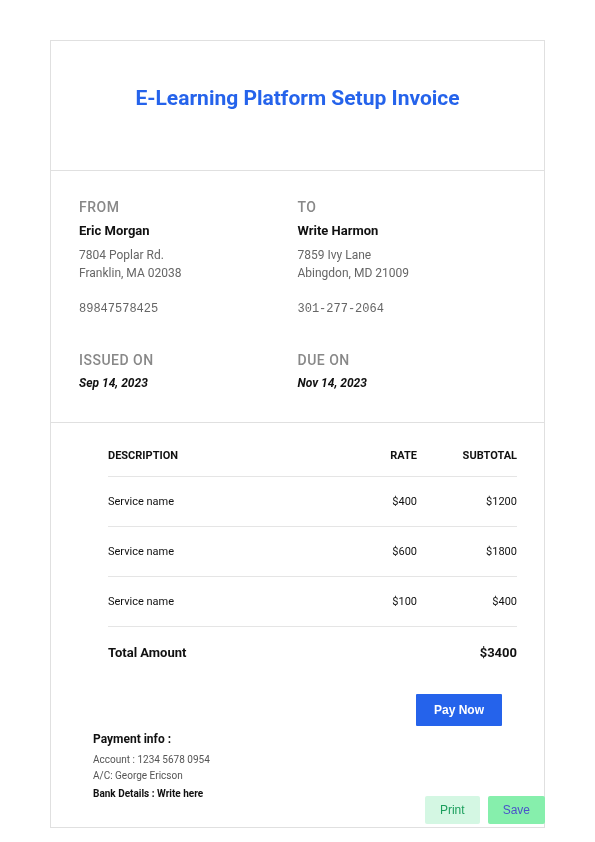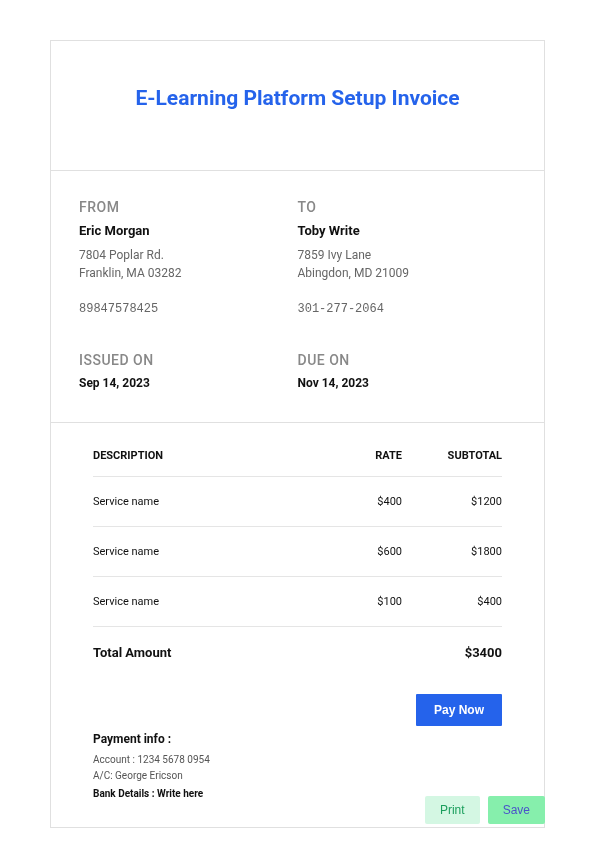--- a/index.html
+++ b/index.html
@@ -63,26 +63,28 @@
       font-family: Liberation Mono, monospace;
     }
     .dates-row {
       display: flex;
       margin-top: 36px;
     }
     .date-value {
       font-size: 12px;
       font-weight: 700;
       color: #111;
+      font-style: italic;
     }
     .items-section {
       padding: 26px 42px 28px 42px;
     }
     .items-table {
       width: 100%;
+      margin-left: 15px;
     }
     .table-header {
       display: flex;
       padding-bottom: 14px;
     }
     .col-desc {
       flex: 1;
       font-size: 11px;
       font-weight: 700;
       color: #111;
@@ -182,26 +184,26 @@
   <div class="header-section">
     <h1 class="invoice-title">E-Learning Platform Setup Invoice</h1>
   </div>
 
   <div class="info-section">
     <div class="info-row">
       <div class="info-col">
         <div class="label-small">FROM</div>
         <div class="info-name">Eric Morgan</div>
         <div class="info-line">7804 Poplar Rd.</div>
-        <div class="info-line">Franklin, MA 03282</div>
+        <div class="info-line">Franklin, MA 02038</div>
         <div class="info-phone">89847578425</div>
       </div>
       <div class="info-col">
         <div class="label-small">TO</div>
-        <div class="info-name">Toby Write</div>
+        <div class="info-name">Write Harmon</div>
         <div class="info-line">7859 Ivy Lane</div>
         <div class="info-line">Abingdon, MD 21009</div>
         <div class="info-phone">301-277-2064</div>
       </div>
     </div>
 
     <div class="dates-row">
       <div class="info-col">
         <div class="label-small">ISSUED ON</div>
         <div class="date-value">Sep 14, 2023</div>

